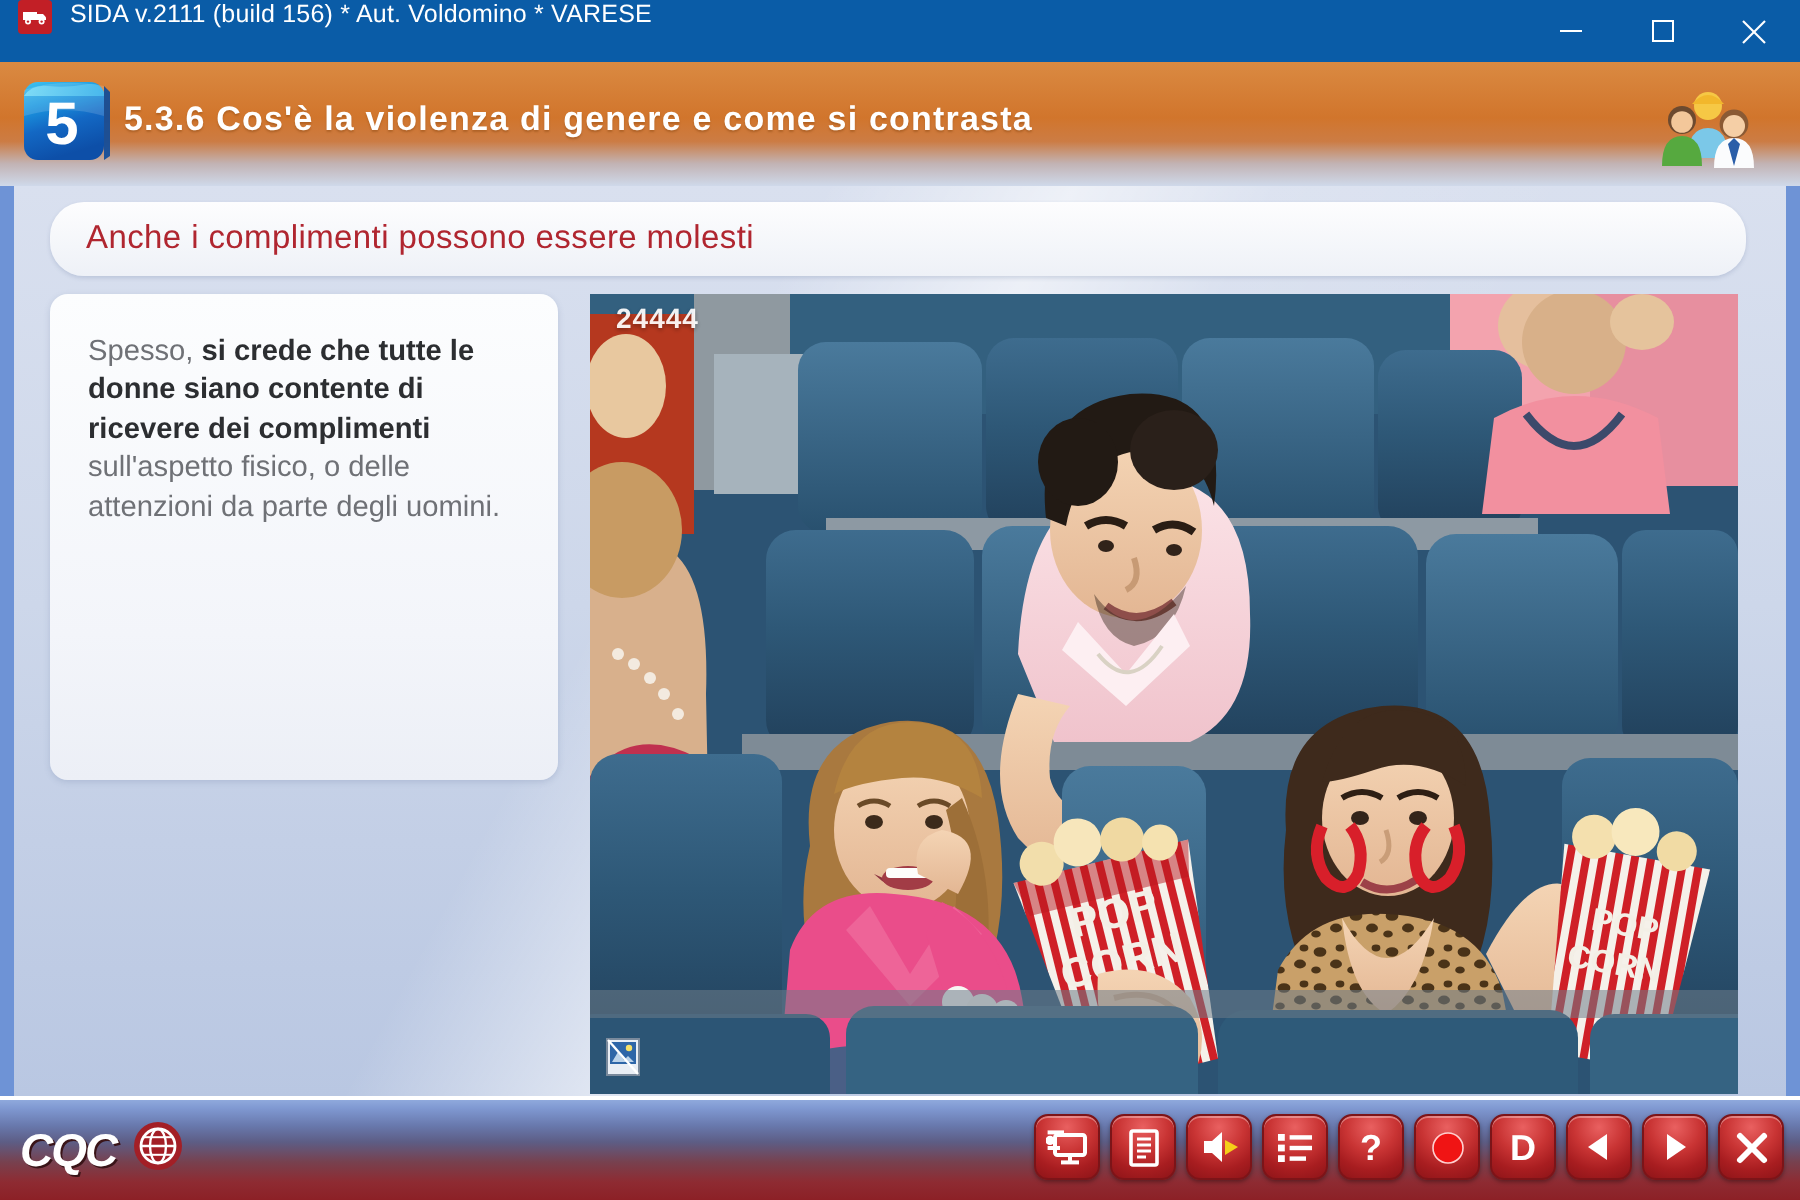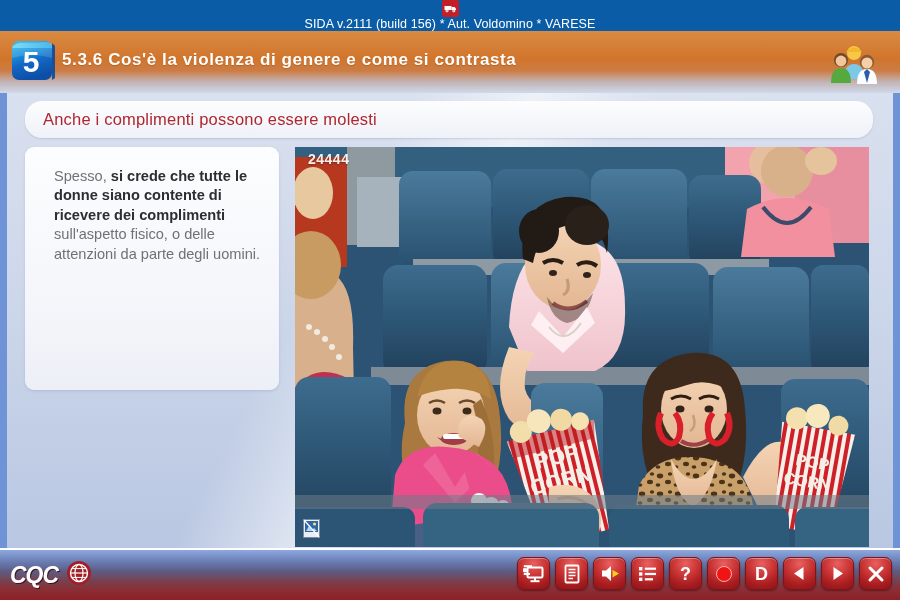--- a/index.html
+++ b/index.html
@@ -16,21 +16,21 @@
     width: 900px; height: 600px;
     background: #6e93d6;
     overflow: hidden;
   }
 
   
   #title-bar {
     position: absolute; top: 0; left: 0;
     width: 900px; height: 31px;
     background: #0a5ca7;
-    display: flex; align-items: center; flex-direction: column;
+    display: flex; align-items: flex-start;
   }
   #title-bar-icon {
     width: 17px; height: 17px;
     margin-left: 9px; margin-right: 9px;
     background: #c21f26;
     border-radius: 2px;
     display: flex; align-items: center; justify-content: center;
     flex: 0 0 auto;
   }
   #title-bar-icon svg { display: block; }
@@ -110,21 +110,21 @@
     white-space: nowrap;
   }
 
   
   #text-card {
     position: absolute; left: 18px; top: 54px;
     width: 254px; height: 243px;
     background: linear-gradient(to bottom, #fcfdfe 0%, #f3f5fa 70%, #eceff6 100%);
     border-radius: 9px;
     box-shadow: 0 1px 3px rgba(90,110,150,0.22);
-    padding: 20px 16px 16px 29px;
+    padding: 20px 16px 16px 19px;
   }
   #text-card-body {
     color: #6f7176;
     font-size: 14.6px;
     line-height: 1.33;
   }
   #text-card-body b { color: #2c2e31; font-weight: bold; }
 
   
   #photo-frame {

